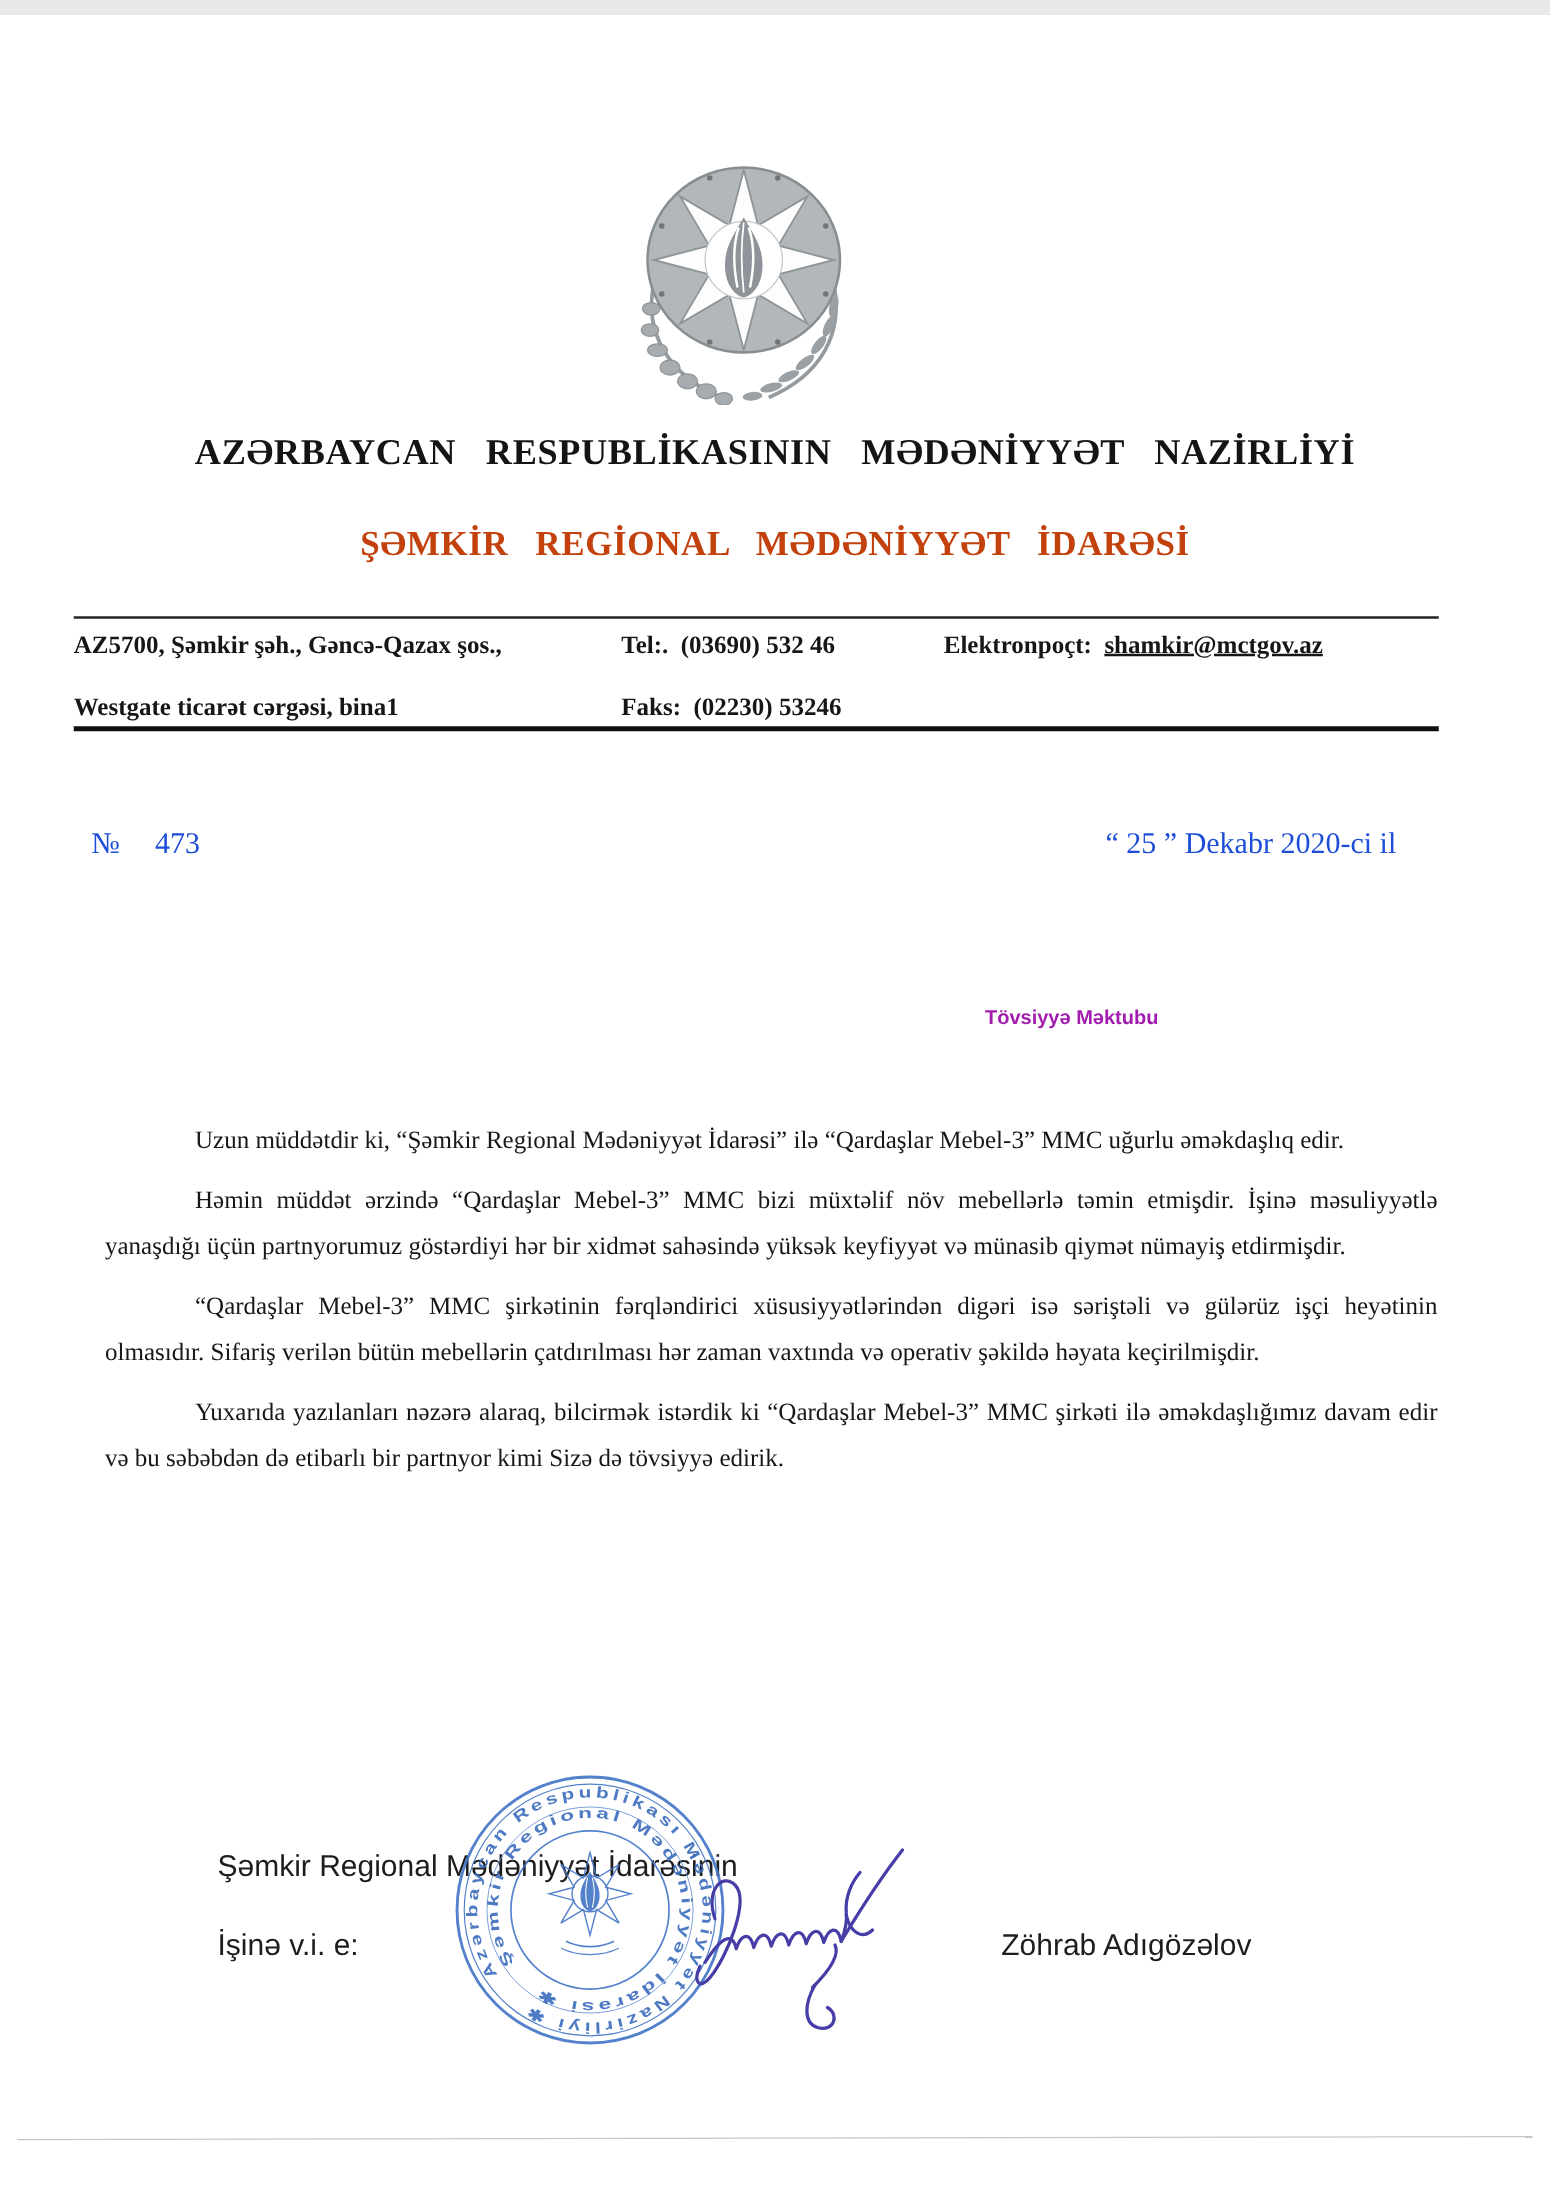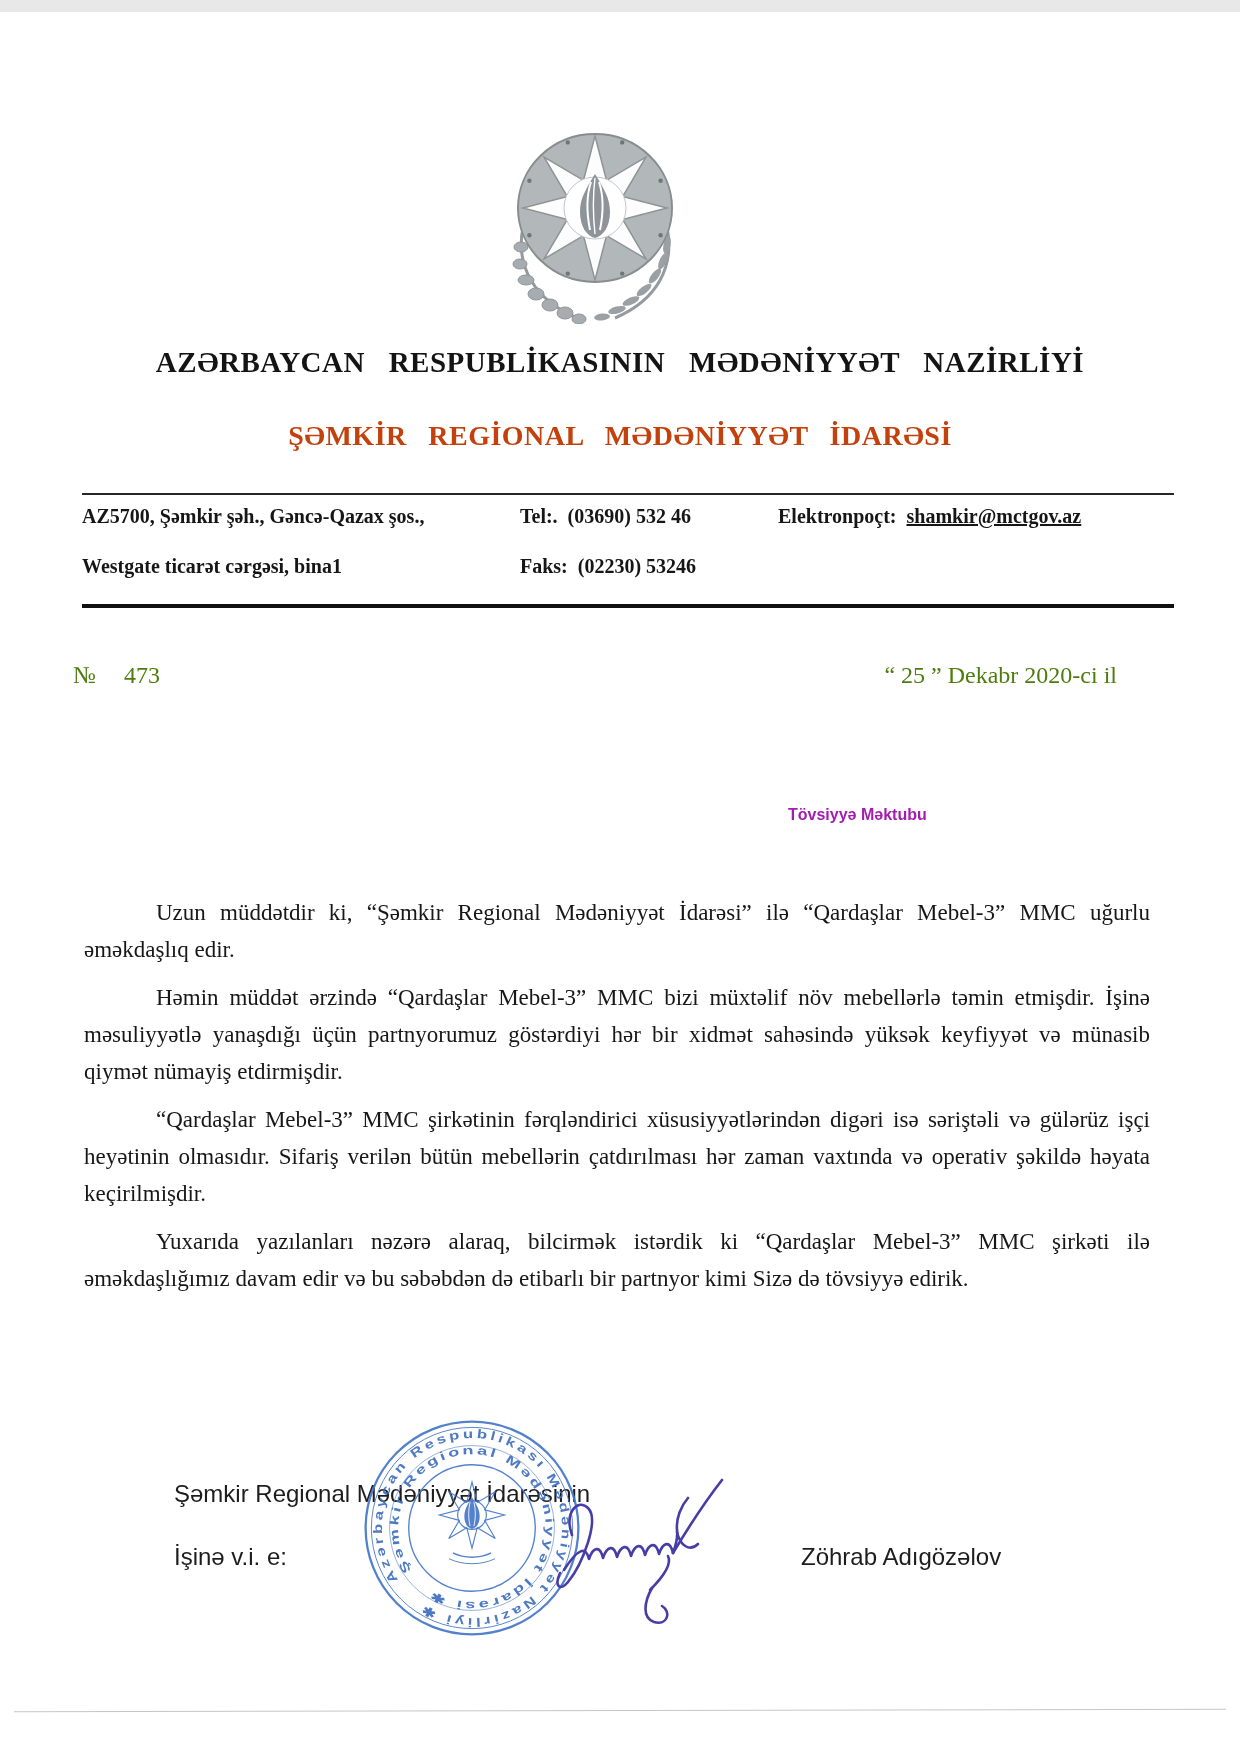--- a/index.html
+++ b/index.html
@@ -18,48 +18,48 @@
     position:absolute;left:0;top:334px;width:100%;
     text-align:center;font-weight:700;font-size:29px;
     letter-spacing:0.5px;word-spacing:16px;color:#141414;
   }
   .title2{
     position:absolute;left:0;top:408px;width:100%;
     text-align:center;font-weight:700;font-size:28px;
     letter-spacing:0.5px;word-spacing:14px;color:#c2410c;
   }
   .contact{
-    position:absolute;left:82px;top:481px;width:1092px;
+    position:absolute;left:59px;top:481px;width:1092px;
     border-top:2px solid #262626;
     border-bottom:4px solid #101010;
-    padding:8px 0 24px 0;
+    padding:8px 0 1px 0;
     display:grid;
     grid-template-columns:438px 258px 1fr;
     row-gap:23px;
     font-weight:700;font-size:20px;line-height:27px;color:#161616;
   }
   .contact .lbl{margin-right:10px;}
   .contact a{color:#161616;}
   
   .refrow{
     position:absolute;left:73px;top:650px;width:1044px;
     display:flex;justify-content:space-between;
-    font-size:24px;color:#4d7c0f;
+    font-size:24px;color:#1d4ed8;
   }
   .refnum{margin-left:28px;}
   
   .subject{
     position:absolute;left:788px;top:794px;
     font-family:"Liberation Sans", sans-serif;
     font-weight:700;font-size:16px;color:#a21caf;
   }
   
   .body{
     position:absolute;left:84px;top:882px;width:1066px;
-    font-size:23px;line-height:37px;text-align:justify;color:#171717;
+    font-size:20px;line-height:37px;text-align:justify;color:#171717;
   }
   .body p{margin:0 0 11px 0;text-indent:72px;}
   
   .sig-org,.sig-role,.sig-name{
     position:absolute;
     font-family:"Liberation Sans", sans-serif;
     font-size:24px;color:#1d1d1d;white-space:nowrap;
   }
   .sig-org{left:174px;top:1468px;}
   .sig-role{left:174px;top:1531px;}

